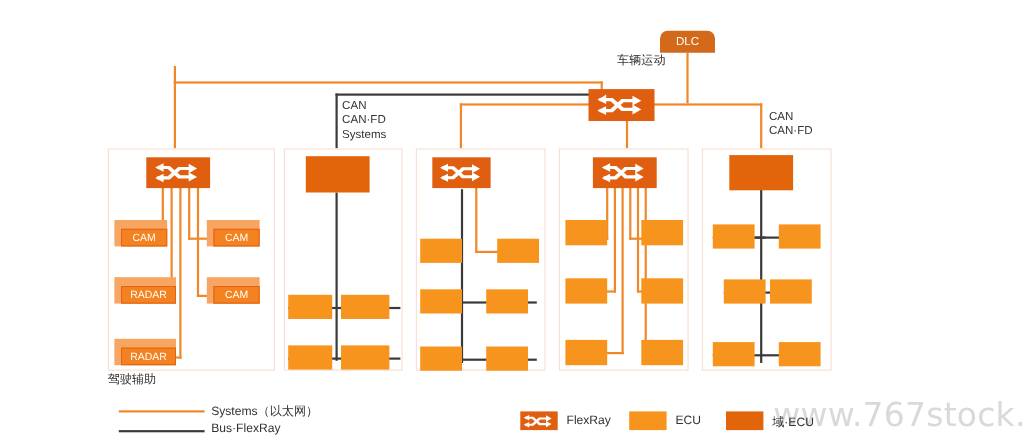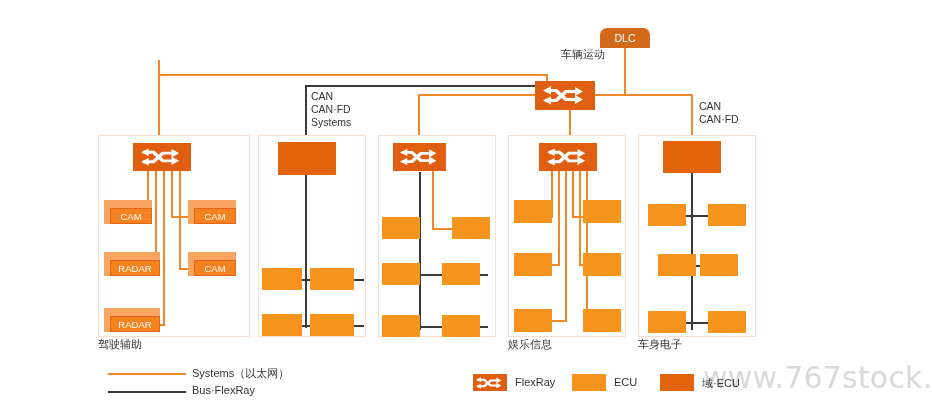--- a/index.html
+++ b/index.html
@@ -264,21 +264,20 @@
     </svg>
   </div>
 
   <div class="ecu" style="left:514px;top:200px;width:38px;height:23px;"></div>
   <div class="ecu" style="left:583px;top:200px;width:38px;height:23px;"></div>
   <div class="ecu" style="left:514px;top:253px;width:38px;height:23px;"></div>
   <div class="ecu" style="left:583px;top:253px;width:38px;height:23px;"></div>
   <div class="ecu" style="left:514px;top:309px;width:38px;height:23px;"></div>
   <div class="ecu" style="left:583px;top:309px;width:38px;height:23px;"></div>
 
-  <div class="panel-label" style="left:508px;width:118px;">娱乐信息</div>
 
   <div class="panel" style="left:638px;top:135px;width:118px;"></div>
 
   <div class="bus" style="left:691px;top:172px;width:2px;height:158px;"></div>
   <div class="bus" style="left:688px;top:215px;width:0px;height:2px;"></div>
   <div class="bus" style="left:686px;top:215px;width:10px;height:2px;"></div>
   <div class="bus" style="left:648px;top:215px;width:44px;height:2px;"></div>
   <div class="bus" style="left:691px;top:215px;width:52px;height:2px;"></div>
   <div class="bus" style="left:658px;top:265px;width:34px;height:2px;"></div>
   <div class="bus" style="left:691px;top:265px;width:42px;height:2px;"></div>
@@ -287,21 +286,20 @@
 
   <div class="decu" style="left:663px;top:141px;width:58px;height:32px;"></div>
 
   <div class="ecu" style="left:648px;top:204px;width:38px;height:22px;"></div>
   <div class="ecu" style="left:708px;top:204px;width:38px;height:22px;"></div>
   <div class="ecu" style="left:658px;top:254px;width:38px;height:22px;"></div>
   <div class="ecu" style="left:700px;top:254px;width:38px;height:22px;"></div>
   <div class="ecu" style="left:648px;top:311px;width:38px;height:22px;"></div>
   <div class="ecu" style="left:708px;top:311px;width:38px;height:22px;"></div>
 
-  <div class="panel-label" style="left:638px;width:118px;">车身电子</div>
 
   <div class="lg-line eth" style="left:108px;top:373px;width:78px;height:2px;"></div>
   <div class="lg-text" style="left:192px;top:366px;">Systems（以太网）</div>
 
   <div class="lg-line bus" style="left:108px;top:391px;width:78px;height:2px;"></div>
   <div class="lg-text" style="left:192px;top:384px;">Bus·FlexRay</div>
 
   <div class="lg-switch" style="left:473px;top:374px;width:34px;height:17px;">
     <svg width="28" height="14" viewBox="0 0 44 21">
       <g fill="#ffffff">

